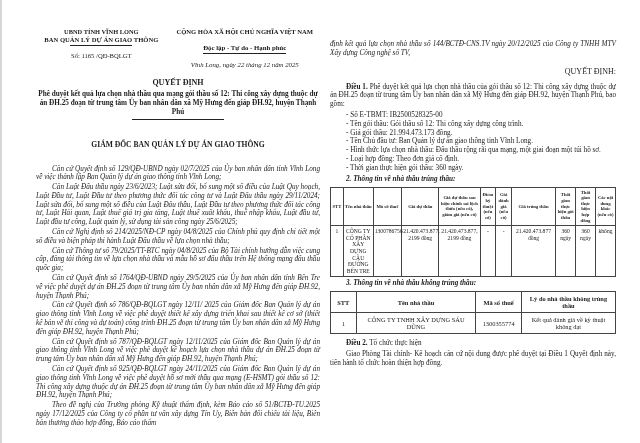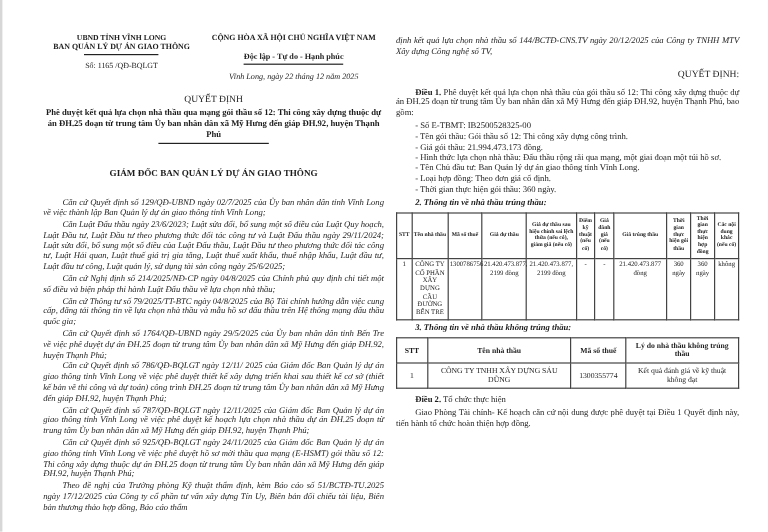--- a/index.html
+++ b/index.html
@@ -26,34 +26,34 @@
   .hdr-org1{font-size:6.4px;font-weight:bold;line-height:8px;}
   .hdr-org2{font-size:6.6px;font-weight:bold;line-height:8px;}
   .hdr-rule{height:0;border-bottom:0.7px solid #222;width:62px;margin:1px auto 0 auto;}
   .doc-no{font-size:6.6px;margin-top:6px;}
   .nat1{font-size:6.6px;font-weight:bold;line-height:8px;}
   .nat2{font-size:6.8px;font-weight:bold;line-height:9px;display:inline-block;border-bottom:0.7px solid #222;padding-bottom:0.5px;}
   .dateline{font-size:6.8px;font-style:italic;margin-top:7px;}
 
   
   .title-block{text-align:center;margin-top:10px;}
-  .doc-title{font-size:8px;font-weight:normal;line-height:10px;}
+  .doc-title{font-size:8px;font-weight:bold;line-height:10px;}
   .doc-subtitle{font-size:7.2px;font-weight:bold;line-height:9px;margin-top:2px;}
   .subtitle-rule{height:0;border-bottom:0.7px solid #222;width:92px;margin:1.5px auto 0 auto;}
   .authority{font-size:7.6px;font-weight:bold;text-align:center;margin-top:20px;line-height:9px;}
 
   
   .recitals{margin-top:16px;}
   .recital{
     font-size:7.2px;font-style:italic;line-height:8.8px;
     text-align:justify;text-indent:16px;margin:0 0 1px 0;
   }
 
   
-  .continuation{font-size:7.2px;font-style:italic;line-height:8.8px;text-align:justify;margin:2px 0 0 0;}
+  .continuation{font-size:7.2px;font-style:italic;line-height:8.8px;text-align:justify;margin:12px 0 0 0;}
   .decision-heading{font-size:8px;font-weight:normal;text-align:right;margin:9px 0 7px 0;}
   .article{font-size:7.2px;line-height:8.8px;text-align:justify;text-indent:16px;margin:0 0 2px 0;}
   .article b{font-weight:bold;}
   .sec-heading{font-size:7.2px;font-weight:bold;font-style:italic;line-height:9px;margin:2px 0 1px 0;text-indent:16px;}
   .item{font-size:7.2px;line-height:8.8px;text-align:justify;text-indent:16px;margin:0;}
 
   
   table{border-collapse:collapse;width:100%;table-layout:fixed;}
   .tbl1{margin-top:3px;}
   .tbl1 th{
@@ -121,22 +121,22 @@
   <p class="continuation">định kết quả lựa chọn nhà thầu số 144/BCTĐ-CNS.TV ngày 20/12/2025 của Công ty TNHH MTV Xây dựng Công nghệ số TV,</p>
 
   <div class="decision-heading">QUYẾT ĐỊNH:</div>
 
   <p class="article"><b>Điều 1.</b><span> Phê duyệt kết quả lựa chọn nhà thầu của gói thầu số 12: Thi công xây dựng thuộc dự án ĐH.25 đoạn từ trung tâm Ủy ban nhân dân xã Mỹ Hưng đến giáp ĐH.92, huyện Thạnh Phú, bao gồm:</span></p>
 
   <div>
     <div class="item">- Số E-TBMT: IB2500528325-00</div>
     <div class="item">- Tên gói thầu: Gói thầu số 12: Thi công xây dựng công trình.</div>
     <div class="item">- Giá gói thầu: 21.994.473.173 đồng.</div>
+    <div class="item">- Tên Chủ đầu tư: Ban Quản lý dự án giao thông tỉnh Vĩnh Long.</div>
     <div class="item">- Hình thức lựa chọn nhà thầu: Đấu thầu rộng rãi qua mạng, một giai đoạn một túi hồ sơ.</div>
-    <div class="item">- Tên Chủ đầu tư: Ban Quản lý dự án giao thông tỉnh Vĩnh Long.</div>
     <div class="item">- Loại hợp đồng: Theo đơn giá cố định.</div>
     <div class="item">- Thời gian thực hiện gói thầu: 360 ngày.</div>
   </div>
 
   <div class="sec-heading">2. Thông tin về nhà thầu trúng thầu:</div>
 
   <table class="tbl1">
     <colgroup>
       <col style="width:4.5%">
         <col style="width:10.5%">

